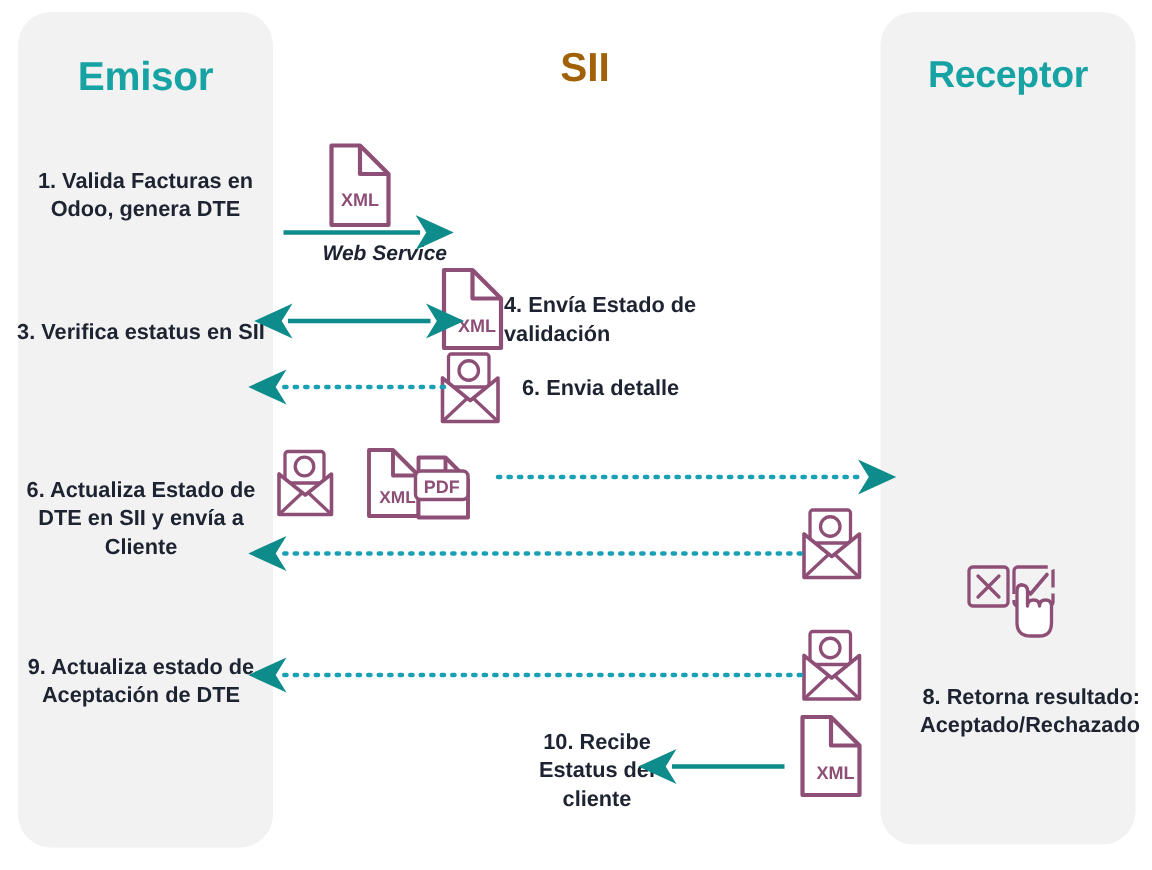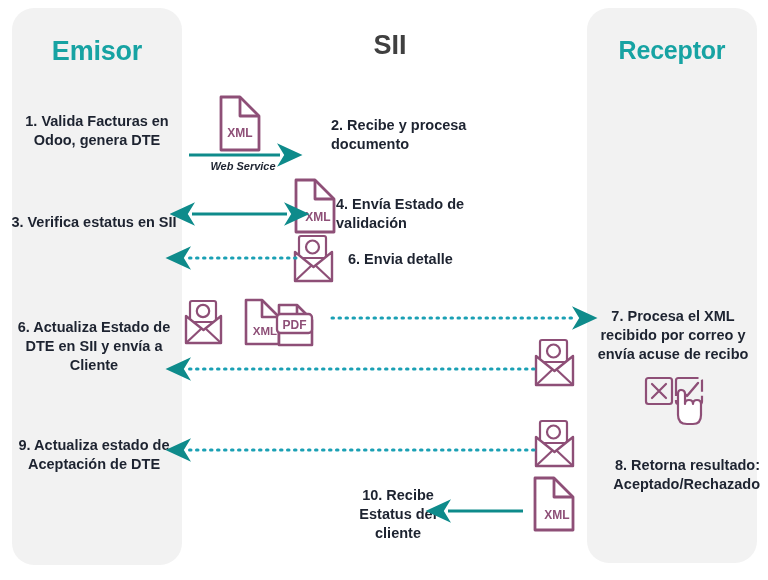--- a/index.html
+++ b/index.html
@@ -26,21 +26,21 @@
     text-align:center;
     color:#17a3a3;
     font-weight:bold;
     font-size:27px;
     letter-spacing:-0.2px;
   }
   #title-emisor{top:28px;}
   #title-receptor{top:28px;font-size:25px;}
   #title-sii{
     position:absolute;left:330px;top:30px;width:120px;text-align:center;
-    color:#404040;font-weight:bold;font-size:27px;
+    color:#a16207;font-weight:bold;font-size:27px;
   }
 
   
   .step{
     position:absolute;
     color:#1d2330;
     font-weight:bold;
     font-size:14.5px;
     line-height:1.32;
   }
@@ -54,22 +54,22 @@
   #step2{left:331px;top:116px;width:175px;text-align:left;}
   #step4{left:336px;top:195px;width:170px;text-align:left;}
   #step5{left:348px;top:250px;width:160px;text-align:left;}
   #step10{left:336px;top:486px;width:124px;text-align:center;}
 
   #step7{left:592px;top:307px;width:162px;}
   #step8{left:592px;top:456px;width:168px;text-align:right;}
 
   .wslabel{
     position:absolute;left:188px;top:160px;width:110px;
-    font-size:11px;font-style:italic;font-weight:bold;color:#1d2330;
-    text-align:center;
+    font-size:14px;font-style:italic;font-weight:bold;color:#1d2330;
+    text-align:right;
   }
 
   
   .icon{position:absolute;}
 </style>
 </head>
 <body>
 
 <div id="stage">
 
@@ -81,26 +81,24 @@
     <div class="col-title" id="title-receptor">Receptor</div>
   </div>
 
   <div id="title-sii">SII</div>
 
   <div class="step center" id="step1">1. Valida Facturas en Odoo, genera DTE</div>
   <div class="step center" id="step3">3.  Verifica estatus en SII</div>
   <div class="step center" id="step6">6. Actualiza Estado de DTE en SII y envía a Cliente</div>
   <div class="step center" id="step9">9. Actualiza estado de Aceptación de DTE</div>
 
-  <div class="step" id="step2">2. Recibe y procesa documento</div>
   <div class="step" id="step4">4. Envía Estado de validación</div>
   <div class="step" id="step5">6. Envia detalle</div>
   <div class="step center" id="step10">10. Recibe Estatus del cliente</div>
 
-  <div class="step center" id="step7">7. Procesa el XML recibido por correo y envía acuse de recibo</div>
   <div class="step center" id="step8">8. Retorna resultado: Aceptado/Rechazado</div>
 
   <div class="wslabel">Web Service</div>
 
   <svg class="icon" style="left:0;top:0;" width="768" height="580">
     <defs>
 
       <g id="doc-shape">
         <path d="M4,2 L26,2 L26,46 L4,46 Z" fill="none" stroke="#8e4f77" stroke-width="2.6" stroke-linejoin="round"></path>
       </g>

